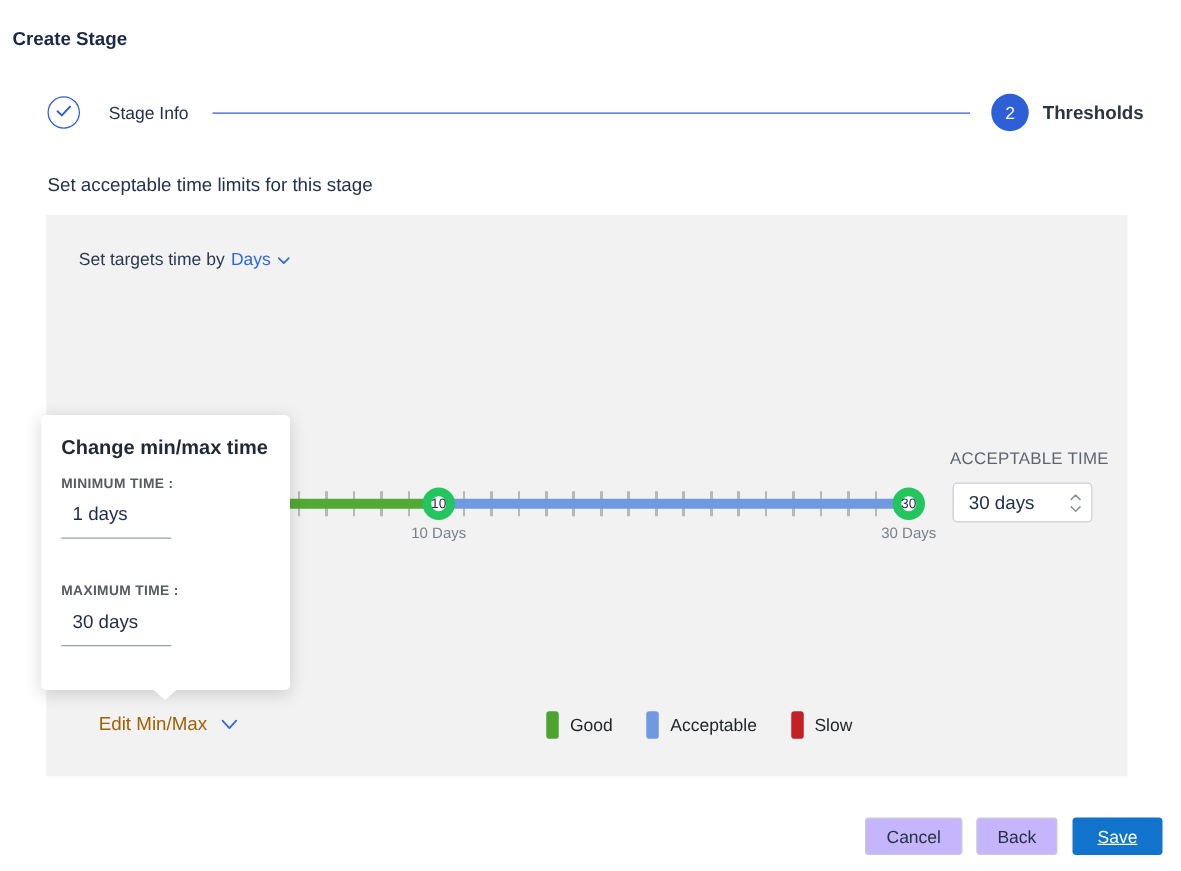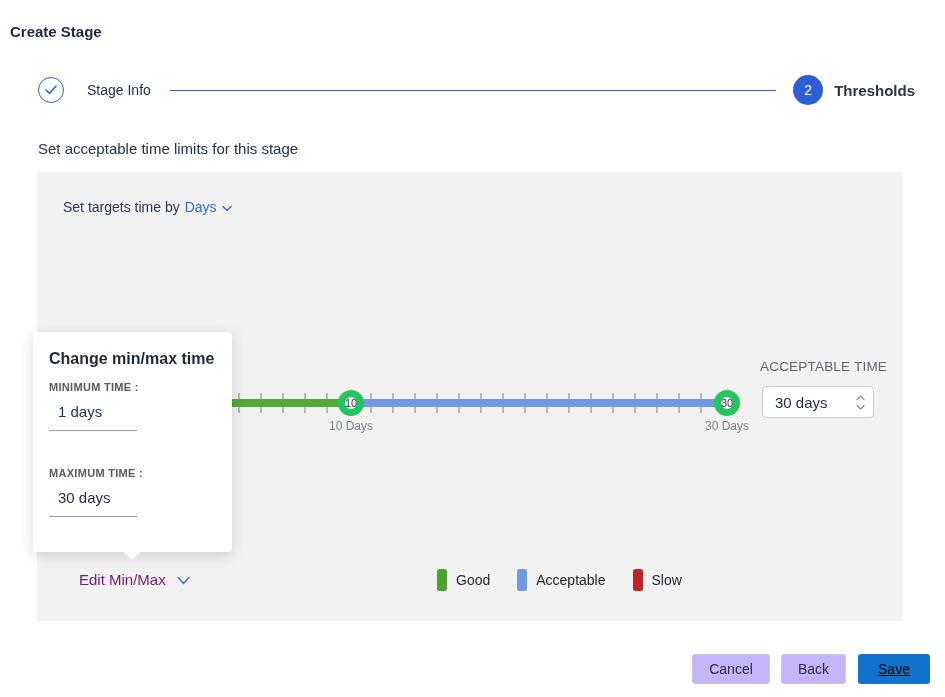--- a/index.html
+++ b/index.html
@@ -97,21 +97,21 @@
     border:none; outline:none; background:transparent;
     font-family:inherit; font-size:15px; color:#1f2c4d; width:64px;
   }
   .spinner { margin-left:auto; display:flex; flex-direction:column; gap:3px; }
   .spinner svg { display:block; cursor:pointer; }
 
   
   .edit-minmax {
     position:absolute; left:42px; top:399px;
     display:flex; align-items:center; gap:11px;
-    font-size:15px; color:#701a75; cursor:pointer; z-index:6;
+    font-size:15px; color:#a16207; cursor:pointer; z-index:6;
   }
   .legend {
     position:absolute; left:400px; top:397px;
     display:flex; align-items:center; gap:27px;
   }
   .legend-item { display:flex; align-items:center; gap:9px; font-size:14px; color:#22262b; }
   .legend-swatch { width:10px; height:22px; border-radius:2.5px; }
 
   
   .popup {
@@ -139,21 +139,21 @@
   .field-gap { margin-top:36px; }
 
   
   .btn {
     position:absolute; top:654px; height:30px;
     font-family:inherit; font-size:14px; border-radius:3px; cursor:pointer;
   }
   .btn-outline { background:#c4b5fd; border:1px solid #c6cbd2; color:#27303f; }
   .btn-cancel { left:692px; width:78px; }
   .btn-back   { left:781px; width:65px; }
-  .btn-save   { left:858px; width:72px; background:#1173cb; border:none; color:#000000;text-decoration:underline; }
+  .btn-save   { left:858px; width:72px; background:#1173cb; border:none; color:#ffffff;text-decoration:underline; }
 </style>
 </head>
 <body>
 
 <div class="page-title">Create Stage</div>
 
 <div class="stepper">
   <div class="step1-circle">
     <span>
       <svg width="12" height="10" viewBox="0 0 12 10">

